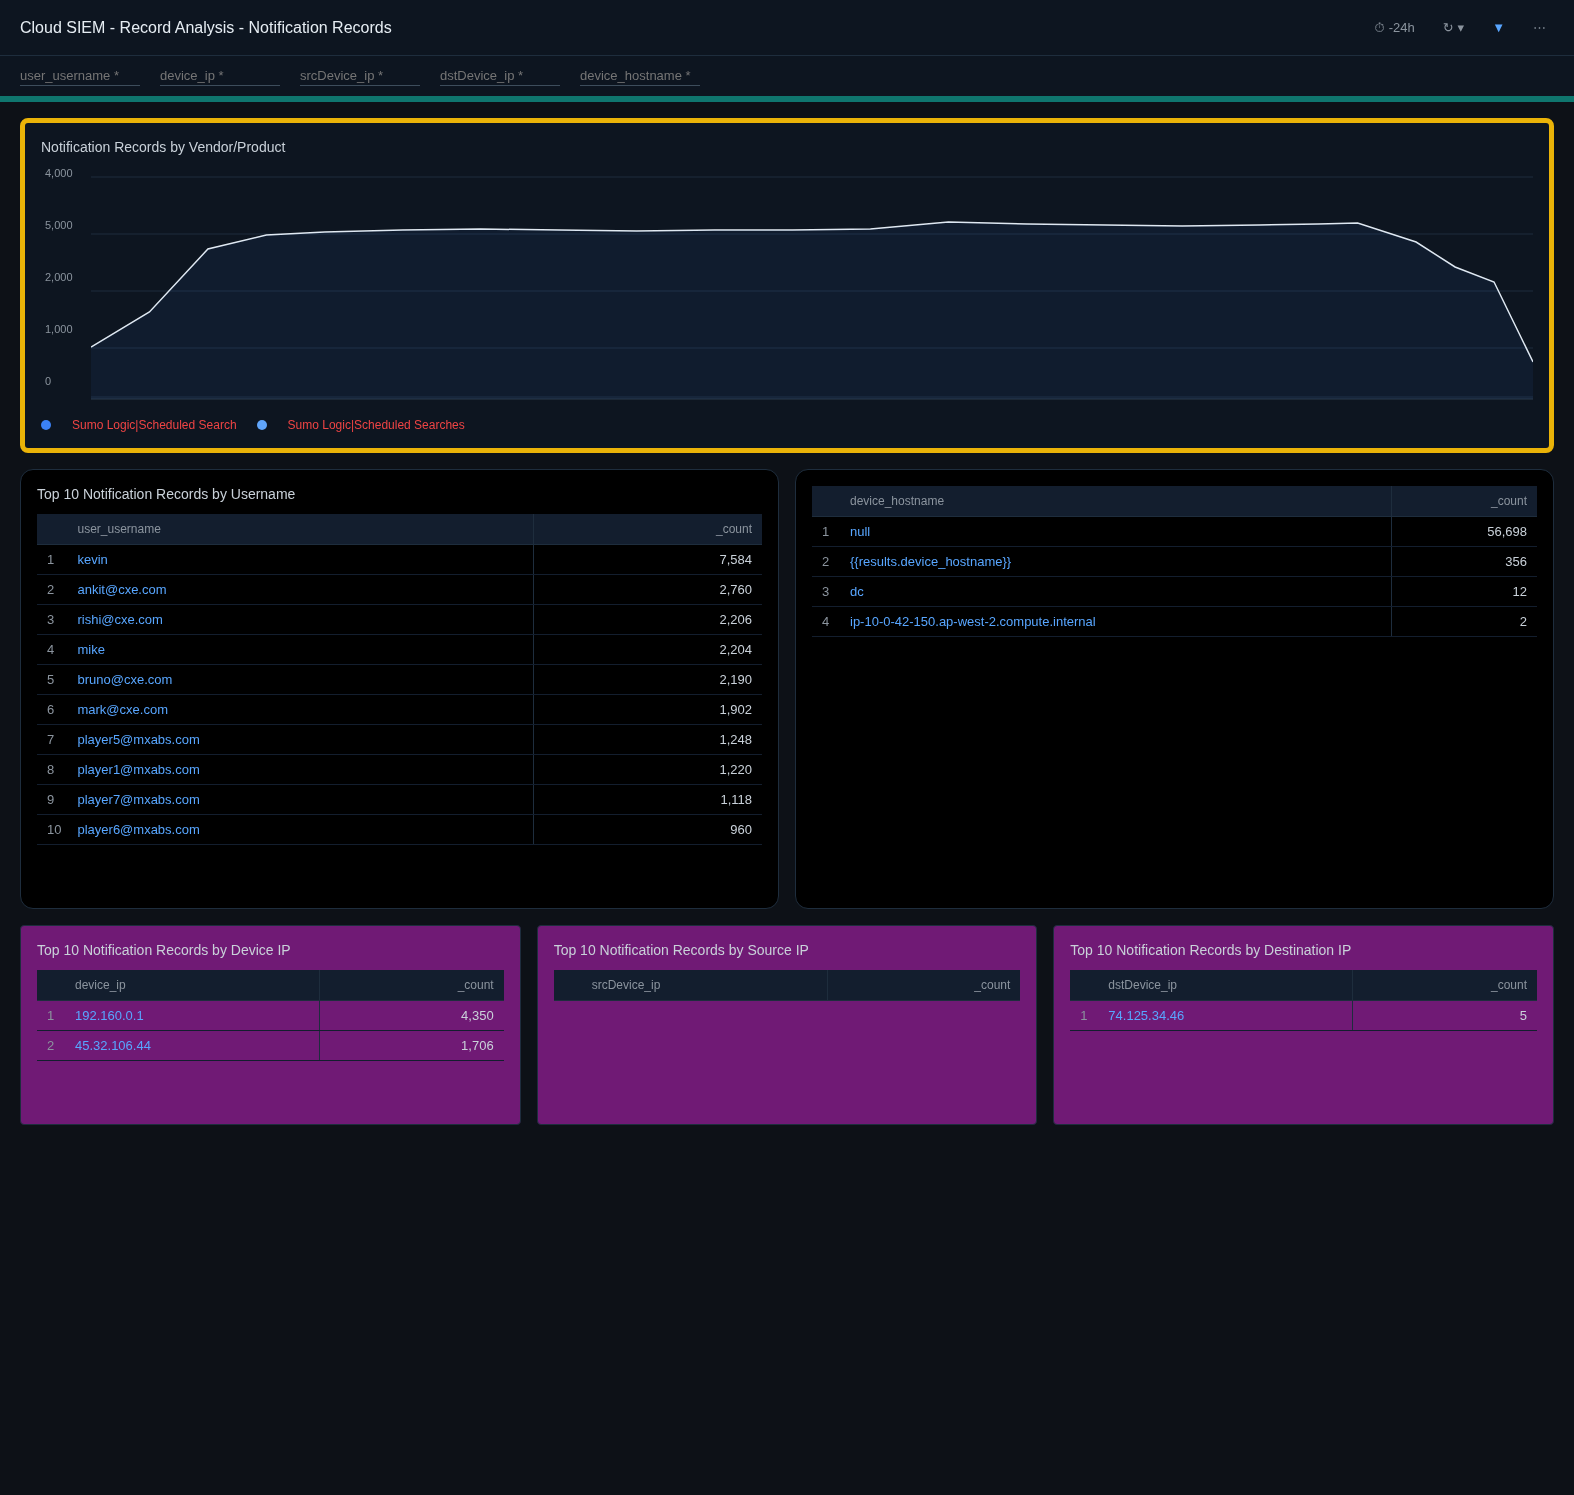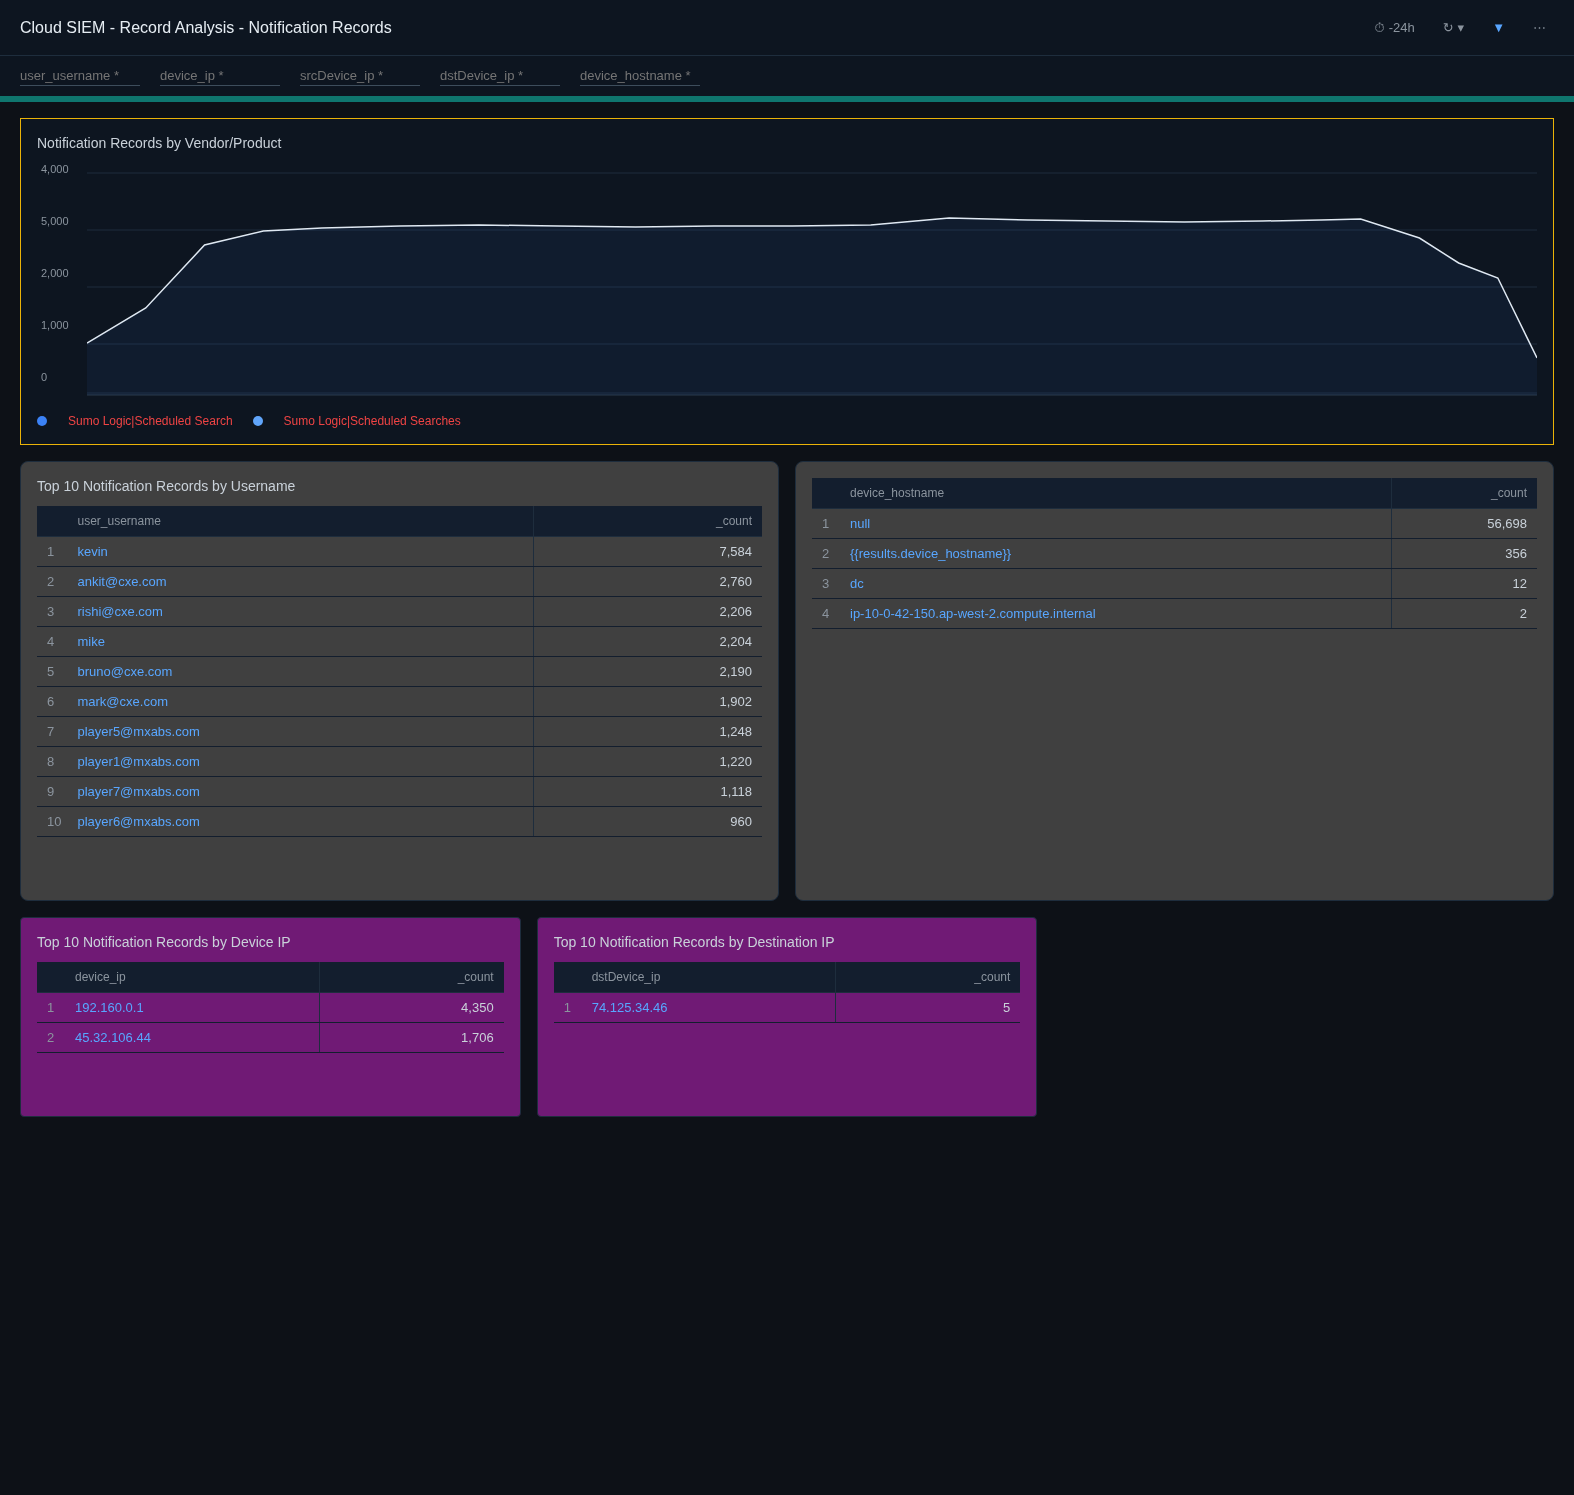--- a/index.html
+++ b/index.html
@@ -70,22 +70,22 @@
 
     
     .main-content {
       padding: 16px 20px;
       background: #0d1117;
     }
 
     
     .chart-panel {
       background: #0d1520;
-      border: 1px solid #eab308;
-      border-radius: 0;
+      border: 5px solid #eab308;
+      border-radius: 8px;
       padding: 16px;
       margin-bottom: 16px;
     }
     .panel-title {
       font-size: 14px;
       font-weight: 500;
       color: #c9d1d9;
       margin-bottom: 12px;
     }
     .chart-svg {
@@ -120,23 +120,23 @@
 
     
     .three-col-grid {
       display: grid;
       grid-template-columns: 1fr 1fr 1fr;
       gap: 16px;
     }
 
     
     .data-panel {
-      background: #404040;
+      background: #000000;
       border: 1px solid #1e2d3d;
-      border-radius: 8px;
+      border-radius: 13px;
       padding: 16px;
       min-height: 440px;
     }
     .data-panel-sm {
       background: #701a75;
       border: 1px solid #1e2d3d;
       border-radius: 4px;
       padding: 16px;
       min-height: 200px;
     }
@@ -467,20 +467,34 @@
     </tr>
             <tr>
       <td class="rank-col">2</td>
       <td class="name-col">45.32.106.44</td>
       <td class="count-col">1,706</td>
     </tr>
           </tbody>
       </table>
     </div>
 
+    <div class="data-panel-sm">
+      <div class="panel-title">Top 10 Notification Records by Source IP</div>
+      <table class="data-table">
+        <thead>
+          <tr>
+            <th style="width:28px;"></th>
+            <th>srcDevice_ip</th>
+            <th class="count-col">_count</th>
+          </tr>
+        </thead>
+        <tbody id="source-ip-tbody">
+        </tbody>
+      </table>
+    </div>
 
     <div class="data-panel-sm">
       <div class="panel-title">Top 10 Notification Records by Destination IP</div>
       <table class="data-table">
         <thead>
           <tr>
             <th style="width:28px;"></th>
             <th>dstDevice_ip</th>
             <th class="count-col">_count</th>
           </tr>

